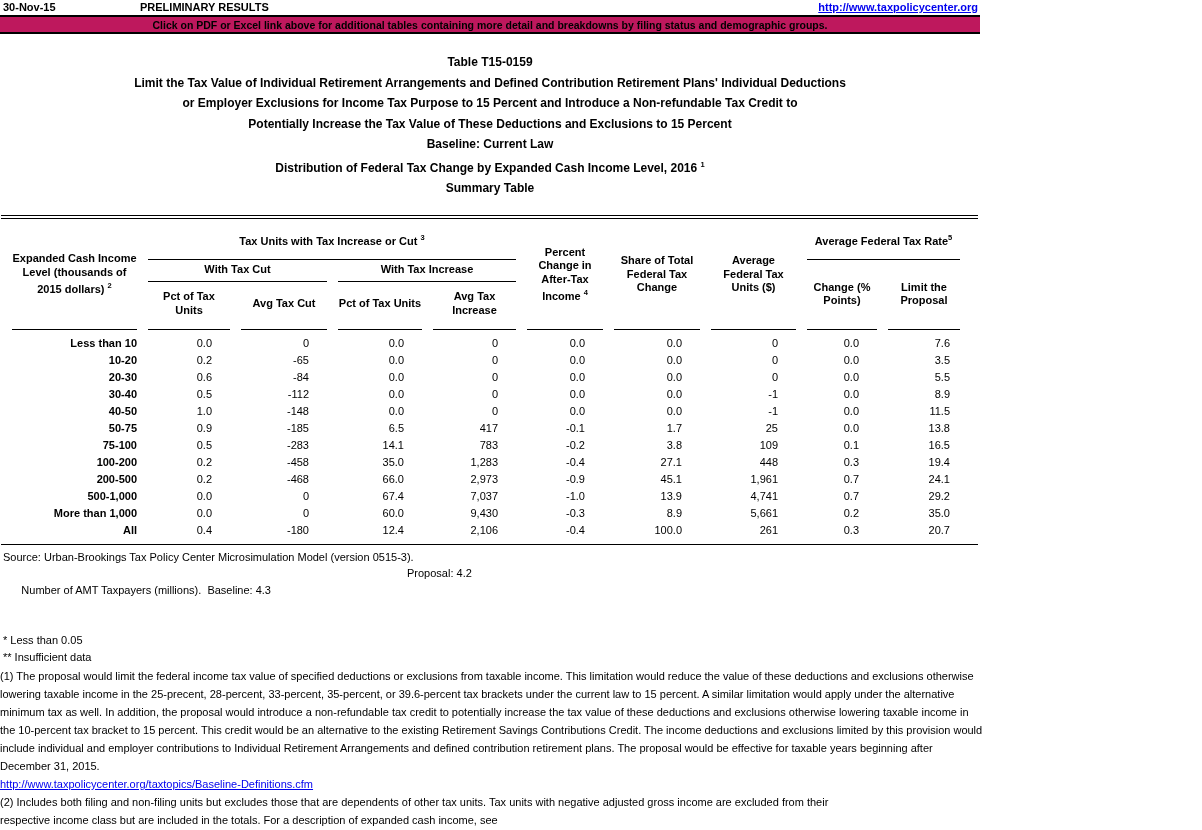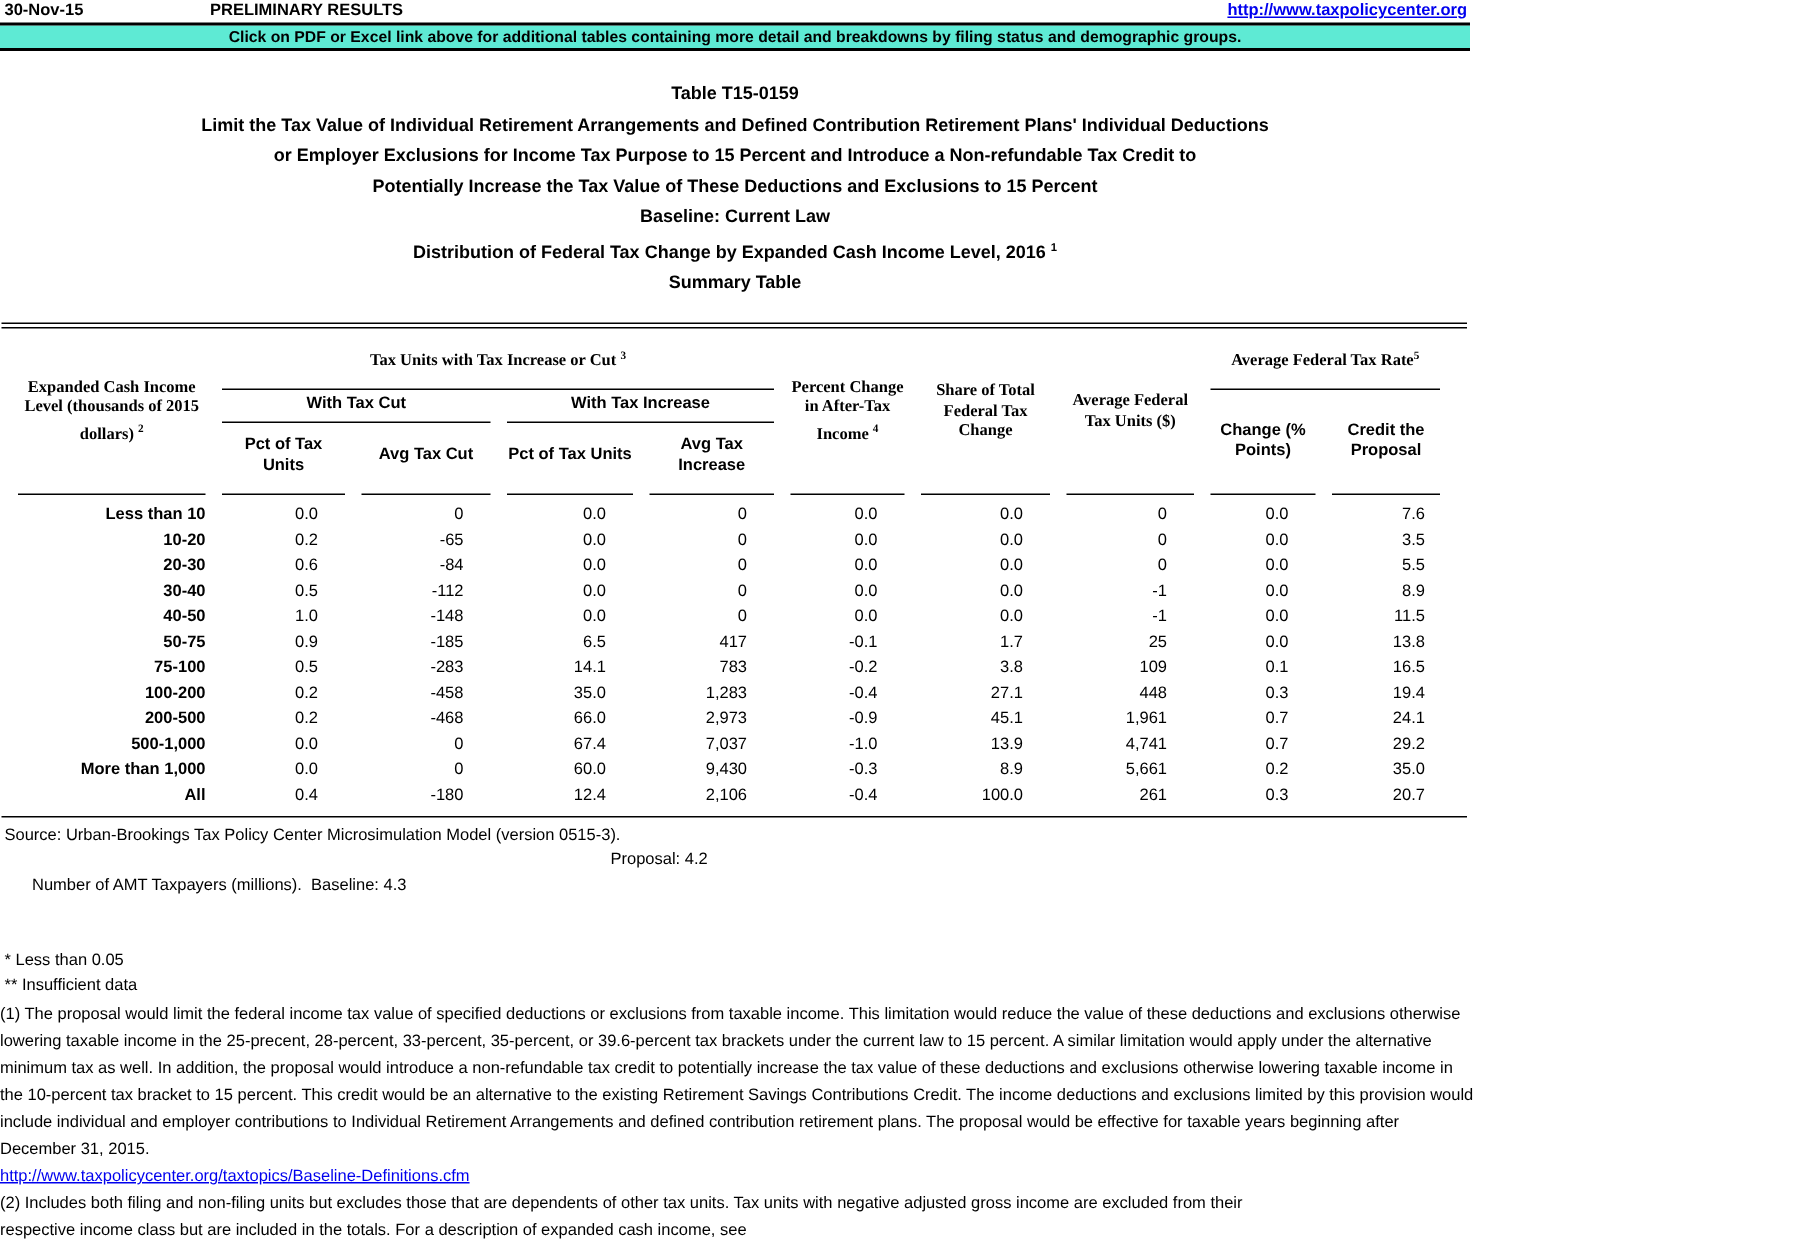--- a/index.html
+++ b/index.html
@@ -25,21 +25,21 @@
   .titles { margin-top:18px; text-align:center; font-weight:bold; font-size:12px; line-height:20.5px; }
   sup { font-size:7.5px; }
 
   
   .tbl-wrap { margin-top:16px; margin-left:1px; width:977px;
               border-top:4px double #000; border-bottom:1.5px solid #000;
               padding:2px 0 5px 0; }
   table { border-collapse:separate; border-spacing:11px 0; font-size:11px; table-layout:fixed; }
   th { font-weight:bold; text-align:center; padding:0; vertical-align:middle; line-height:13.5px; }
   .b-bot { border-bottom:1.5px solid #000; }
-  tr.grp-row th { height:39px;font-family:Liberation Serif, serif; }
+  tr.grp-row th { height:39px; }
   tr.sub-row th { height:22px; }
   tr.leaf-row th { height:48px; padding-bottom:3px; }
   tbody td { text-align:right; padding:2px 18px 2px 0; line-height:13px; white-space:nowrap; }
   tbody td.rowlabel { font-weight:bold; padding-right:0; }
   tbody td.last { padding-right:10px; }
   tbody tr:first-child td { padding-top:7px; }
 
   
   .footer { margin-top:4px; font-size:11px; margin-left:3px; }
   .footer .line { position:relative; line-height:16.8px; white-space:pre; }
@@ -52,21 +52,21 @@
 <body>
 
 <div class="content">
 
   <div class="topbar">
     <span class="date">30-Nov-15</span>
     <span class="status">PRELIMINARY RESULTS</span>
     <a class="site link" href="#" style="color: rgb(0, 0, 238);">http://www.taxpolicycenter.org</a>
   </div>
 
-  <div class="banner" style="background: #5eead4;">Click on PDF or Excel link above for additional tables containing more detail and breakdowns by filing status and demographic groups.</div>
+  <div class="banner" style="background: #be185d;">Click on PDF or Excel link above for additional tables containing more detail and breakdowns by filing status and demographic groups.</div>
 
   <div class="titles">
     <div>Table T15-0159</div>
     <div>Limit the Tax Value of Individual Retirement Arrangements and Defined Contribution Retirement Plans' Individual Deductions</div>
     <div>or Employer Exclusions for Income Tax Purpose to 15 Percent and Introduce a Non-refundable Tax Credit to</div>
     <div>Potentially Increase the Tax Value of These Deductions and Exclusions to 15 Percent</div>
     <div>Baseline: Current Law</div>
     <div><span>Distribution of Federal Tax Change by Expanded Cash Income Level, 2016</span> <sup>1</sup></div>
     <div>Summary Table</div>
   </div>
@@ -91,21 +91,21 @@
           <th colspan="4" class="b-bot"><span>Tax Units with Tax Increase or Cut</span> <sup>3</sup></th>
           <th rowspan="3" class="b-bot"><span>Percent Change in After-Tax Income</span> <sup>4</sup></th>
           <th rowspan="3" class="b-bot">Share of Total Federal Tax Change</th>
           <th rowspan="3" class="b-bot">Average Federal Tax Units ($)</th>
           <th colspan="2" class="b-bot"><span>Average Federal Tax Rate</span><sup>5</sup></th>
         </tr>
         <tr class="sub-row">
           <th colspan="2" class="b-bot">With Tax Cut</th>
           <th colspan="2" class="b-bot">With Tax Increase</th>
           <th rowspan="2" class="b-bot">Change (% Points)</th>
-          <th rowspan="2" class="b-bot">Credit the Proposal</th>
+          <th rowspan="2" class="b-bot">Limit the Proposal</th>
         </tr>
         <tr class="leaf-row">
           <th class="b-bot">Pct of Tax Units</th>
           <th class="b-bot">Avg Tax Cut</th>
           <th class="b-bot">Pct of Tax Units</th>
           <th class="b-bot">Avg Tax Increase</th>
         </tr>
       </thead>
       <tbody>
           <tr>

